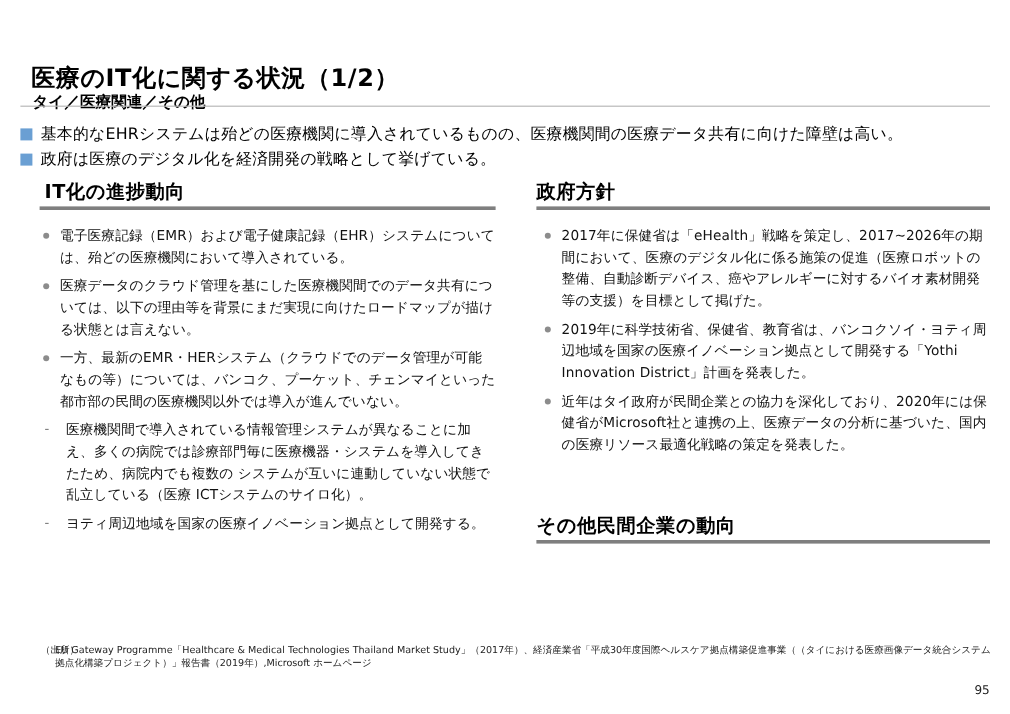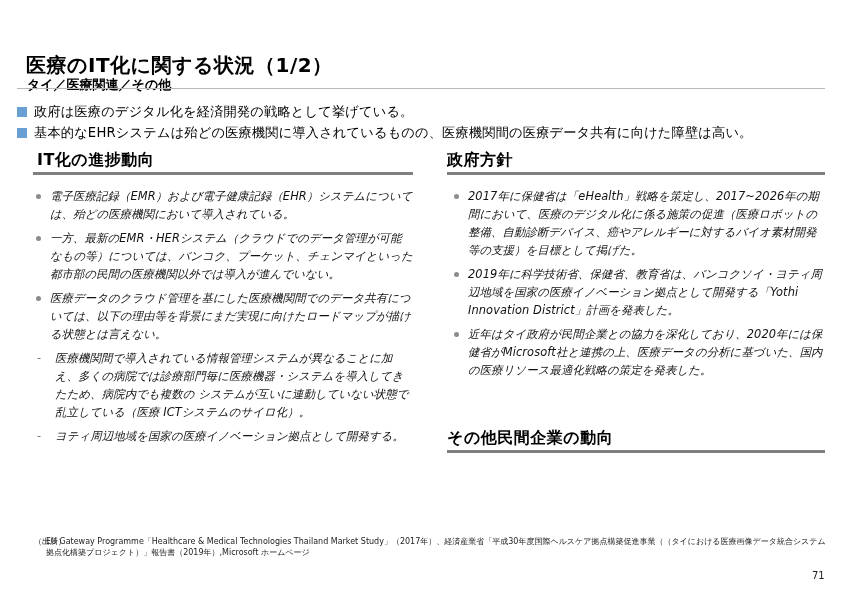--- a/index.html
+++ b/index.html
@@ -25,21 +25,21 @@
     .sq-bullet {
       width: 10px; height: 10px; background: #6a9fd3; margin-right: 7px; flex: none;
     }
     .section-title {
       font-size: 16px; font-weight: bold; letter-spacing: 0.5px;
     }
     .section-rule { height: 3px; background: #7f7f7f; }
     .bullets { list-style: none; margin: 0; padding: 0; }
     .bullets li {
       position: relative; font-size: 11.4px; line-height: 18px; letter-spacing: 0.1px;
-      padding-left: 17px; margin-bottom: 6px; color: #111; font-style: italic;
+      padding-left: 17px; margin-bottom: 6px; color: #111;
     }
     .bullets li .mk {
       position: absolute; left: 2px; top: 0px; color: #8a8a8a; font-size: 11px;
     }
     .bullets li .dot {
       position: absolute; left: 3px; top: 7px; width: 5px; height: 5px; border-radius: 50%;
       background: #8c8c8c;
     }
     .bullets li.dash { padding-left: 22px; }
     .bullets li.dash .mk { left: 4px; color: #777; }
@@ -56,43 +56,43 @@
 </head>
 <body>
 
 <div class="abs breadcrumb">タイ／医療関連／その他</div>
 <div class="abs page-title">医療のIT化に関する状況（1/2）</div>
 <div class="abs header-rule"></div>
 
 <div class="abs summary">
   <div class="summary-item">
     <span class="sq-bullet"></span>
-    <span>政府は医療のデジタル化を経済開発の戦略として挙げている。</span>
+    <span>基本的なEHRシステムは殆どの医療機関に導入されているものの、医療機関間の医療データ共有に向けた障壁は高い。</span>
   </div>
   <div class="summary-item">
     <span class="sq-bullet"></span>
-    <span>基本的なEHRシステムは殆どの医療機関に導入されているものの、医療機関間の医療データ共有に向けた障壁は高い。</span>
+    <span>政府は医療のデジタル化を経済開発の戦略として挙げている。</span>
   </div>
 </div>
 
 <div class="abs col-left">
   <div class="section-title" style="padding-left:4px; height:20px;">IT化の進捗動向</div>
   <div class="section-rule" style="margin-top:2px; margin-bottom:12px;"></div>
   <ul class="bullets">
     <li>
       <span class="dot"></span>
       <span>電子医療記録（EMR）および電子健康記録（EHR）システムについては、殆どの医療機関において導入されている。</span>
     </li>
     <li>
       <span class="dot"></span>
-      <span>一方、最新のEMR・HERシステム（クラウドでのデータ管理が可能なもの等）については、バンコク、プーケット、チェンマイといった都市部の民間の医療機関以外では導入が進んでいない。</span>
+      <span>医療データのクラウド管理を基にした医療機関間でのデータ共有については、以下の理由等を背景にまだ実現に向けたロードマップが描ける状態とは言えない。</span>
     </li>
     <li>
       <span class="dot"></span>
-      <span>医療データのクラウド管理を基にした医療機関間でのデータ共有については、以下の理由等を背景にまだ実現に向けたロードマップが描ける状態とは言えない。</span>
+      <span>一方、最新のEMR・HERシステム（クラウドでのデータ管理が可能なもの等）については、バンコク、プーケット、チェンマイといった都市部の民間の医療機関以外では導入が進んでいない。</span>
     </li>
     <li class="dash">
       <span class="mk">-</span>
       <span>医療機関間で導入されている情報管理システムが異なることに加え、多くの病院では診療部門毎に医療機器・システムを導入してきたため、病院内でも複数の システムが互いに連動していない状態で乱立している（医療 ICTシステムのサイロ化）。</span>
     </li>
     <li class="dash">
       <span class="mk">-</span>
       <span>ヨティ周辺地域を国家の医療イノベーション拠点として開発する。</span>
     </li>
   </ul>
@@ -119,13 +119,13 @@
 
 <div class="abs col-right2">
   <div class="section-title" style="height:20px;margin-top:28px;">その他民間企業の動向</div>
   <div class="section-rule" style="margin-top:2px; margin-bottom:5px;"></div>
 </div>
 
 <div class="abs source">
   <span class="label">（出所）</span>
   <div class="text">EU Gateway Programme「Healthcare &amp; Medical Technologies Thailand Market Study」（2017年）、経済産業省「平成30年度国際ヘルスケア拠点構築促進事業（（タイにおける医療画像データ統合システム拠点化構築プロジェクト）」報告書（2019年）,Microsoft ホームページ</div>
 </div>
-<div class="abs page-number">71</div>
+<div class="abs page-number">95</div>
 
 </body></html>

